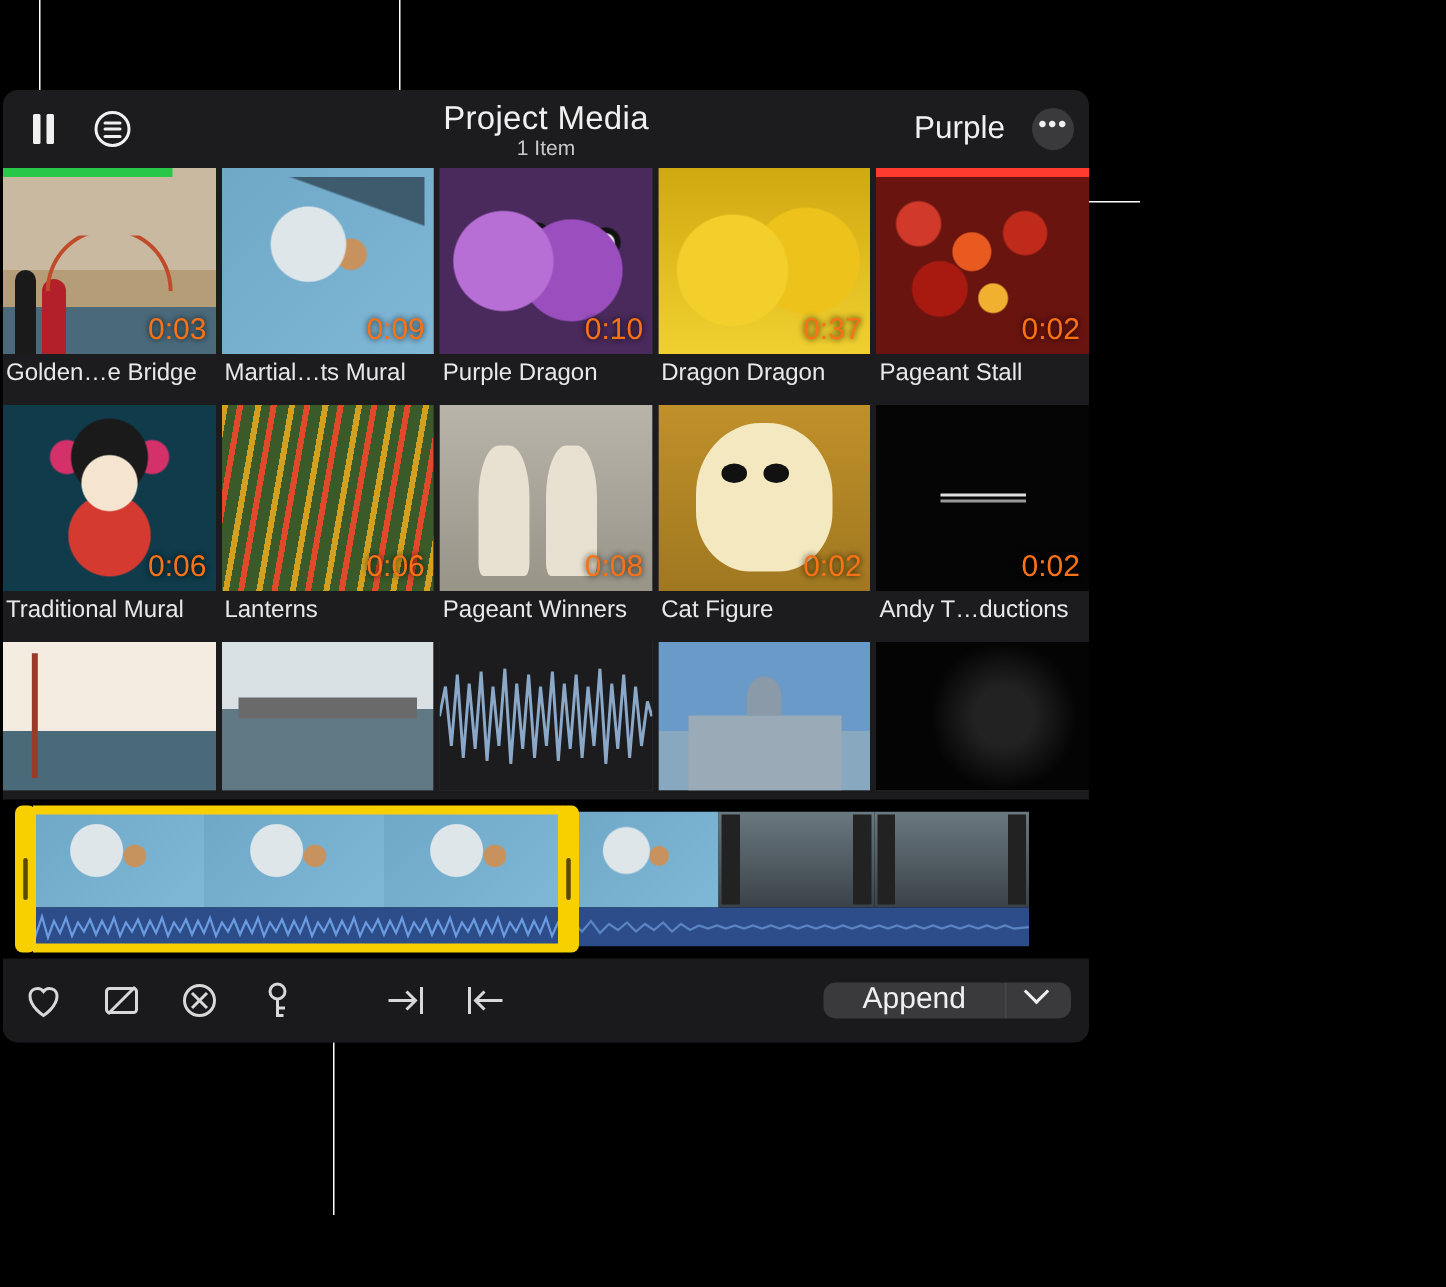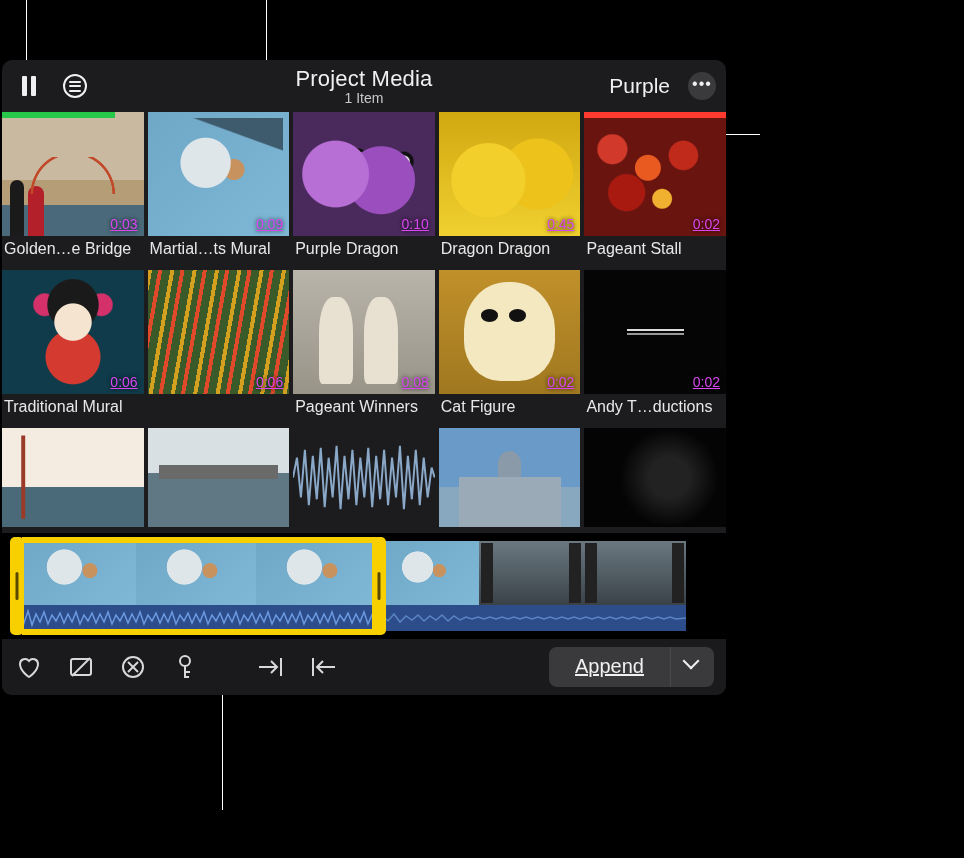--- a/index.html
+++ b/index.html
@@ -58,21 +58,21 @@
   .more-btn{width:28px;height:28px;border-radius:50%;background:#3a3a3c;display:flex;align-items:center;justify-content:center;font-size:16px;letter-spacing:1px;line-height:1;}
   .more-btn span{display:inline-block;transform:translateY(-2px);}
   
   .grid{display:grid;grid-template-columns:repeat(5,1fr);gap:4px;padding:0 0 4px 0;}
   .clip{position:relative;display:flex;flex-direction:column;}
   .thumb{position:relative;width:100%;aspect-ratio:143/125;background:#333;overflow:hidden;}
   .thumb.sel{outline:3px solid var(--select-yellow);outline-offset:-3px;}
   .mark{position:absolute;top:0;left:0;height:6px;border-radius:0;}
   .mark.fav{background:var(--favorite-green);}
   .mark.rej{background:var(--reject-red);}
-  .dur{position:absolute;right:6px;bottom:4px;font-size:14px;font-weight:500;color:#d946ef;text-shadow:0 0 4px rgba(0,0,0,.9);text-decoration:underline;}
+  .dur{position:absolute;right:6px;bottom:4px;font-size:20px;font-weight:500;color:#f97316;text-shadow:0 0 4px rgba(0,0,0,.9);}
   .clip-label{font-size:16px;color:#e8e8e8;padding:4px 2px 8px;white-space:nowrap;overflow:hidden;text-overflow:ellipsis;}
   .row3 .thumb{aspect-ratio:143/100;}
   
   .art{position:absolute;inset:0;}
   .art.gg{background:linear-gradient(to bottom,#c9b9a0 0 55%,#b59d78 55% 75%,#4a6a7b 75% 100%);}
   .art.gg::after{content:"";position:absolute;top:36%;left:12%;width:76%;height:30%;background:
     radial-gradient(circle at 50% 100%,transparent 60%,#c14a2a 61% 64%,transparent 65%) center/100% 100% no-repeat;
     border-bottom:none;}
   .art.gg .people{position:absolute;bottom:0;left:8px;width:40px;height:68px;}
   .art.gg .people::before{content:"";position:absolute;bottom:0;left:0;width:14px;height:56px;background:#1a1a1a;border-radius:7px 7px 0 0;}
@@ -149,21 +149,21 @@
   .sel-handle.right{left:370px;}
   .sel-handle::before{content:"";position:absolute;left:50%;top:50%;width:3px;height:28px;background:#5a4a00;border-radius:2px;transform:translate(-50%,-50%);}
   .sel-edge{position:absolute;top:4px;height:6px;background:var(--select-yellow);z-index:3;}
   .sel-edge.t{left:20px;width:354px;}
   .sel-edge.b{top:auto;bottom:-0px;left:20px;width:354px;height:6px;top:96px;}
 
   
   .toolbar{height:56px;display:flex;align-items:center;padding:0 12px;gap:22px;background:#1a1a1c;}
   .tb-btn{width:30px;height:30px;display:flex;align-items:center;justify-content:center;color:#d8d8d8;}
   .tb-spacer{flex:1;}
-  .append-group{display:flex;align-items:stretch;height:40px;text-decoration:underline;}
+  .append-group{display:flex;align-items:stretch;height:24px;}
   .append-btn{background:var(--toolbar-btn);color:var(--text);font-size:20px;border:none;padding:0 26px;border-radius:8px 0 0 8px;display:flex;align-items:center;}
   .append-more{background:var(--toolbar-btn);width:44px;border-left:1px solid #4a4a4c;border-radius:0 8px 8px 0;display:flex;align-items:center;justify-content:center;}
   .chev-down{width:16px;height:16px;}
   .chev-down::before{content:"";display:block;width:10px;height:10px;border-right:2.5px solid var(--text);border-bottom:2.5px solid var(--text);transform:rotate(45deg);margin-top:-4px;}
 
   
   .callout{position:absolute;background:#fff;}
   .callout.v1{left:26px;top:0;width:1px;height:128px;}
   .callout.v2{left:266px;top:0;width:1px;height:192px;}
   .callout.v3{left:222px;top:680px;width:1px;height:130px;}
@@ -225,21 +225,21 @@
       <div class="clip">
         <div class="thumb">
           <div class="art pdragon"></div>
           <div class="dur">0:10</div>
         </div>
         <div class="clip-label">Purple Dragon</div>
       </div>
       <div class="clip">
         <div class="thumb">
           <div class="art ydragon"></div>
-          <div class="dur">0:45</div>
+          <div class="dur">0:37</div>
         </div>
         <div class="clip-label">Dragon Dragon</div>
       </div>
       <div class="clip">
         <div class="thumb">
           <div class="art market"></div>
           <div class="mark rej" style="width: 100%;"></div>
           <div class="dur">0:02</div>
         </div>
         <div class="clip-label">Pageant Stall</div>
@@ -249,20 +249,21 @@
           <div class="art trad"></div>
           <div class="dur">0:06</div>
         </div>
         <div class="clip-label">Traditional Mural</div>
       </div>
       <div class="clip">
         <div class="thumb">
           <div class="art lanterns"></div>
           <div class="dur">0:06</div>
         </div>
+        <div class="clip-label">Lanterns</div>
       </div>
       <div class="clip">
         <div class="thumb">
           <div class="art pageant"></div>
           <div class="dur">0:08</div>
         </div>
         <div class="clip-label">Pageant Winners</div>
       </div>
       <div class="clip">
         <div class="thumb">

